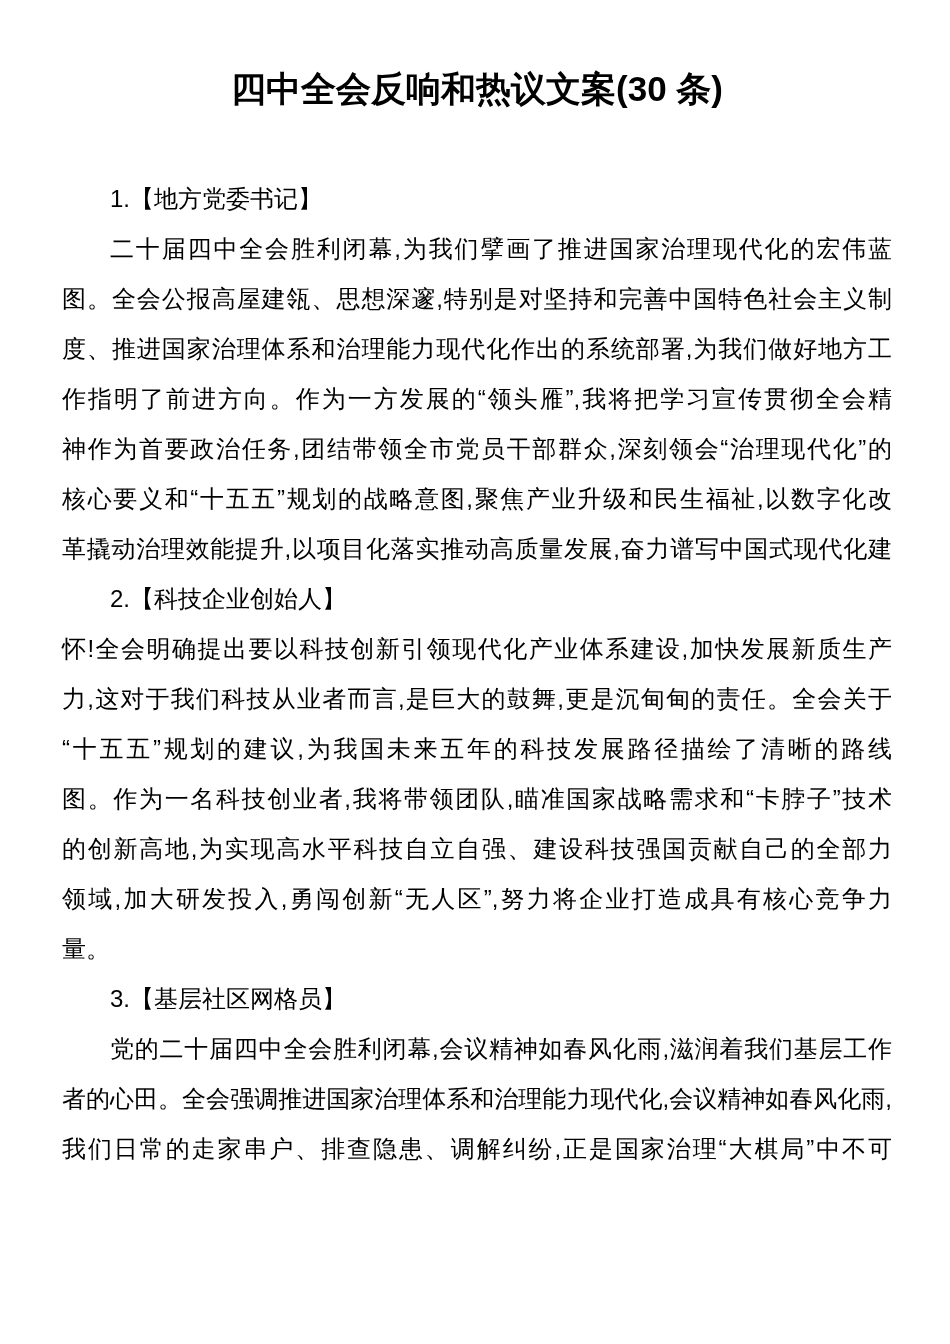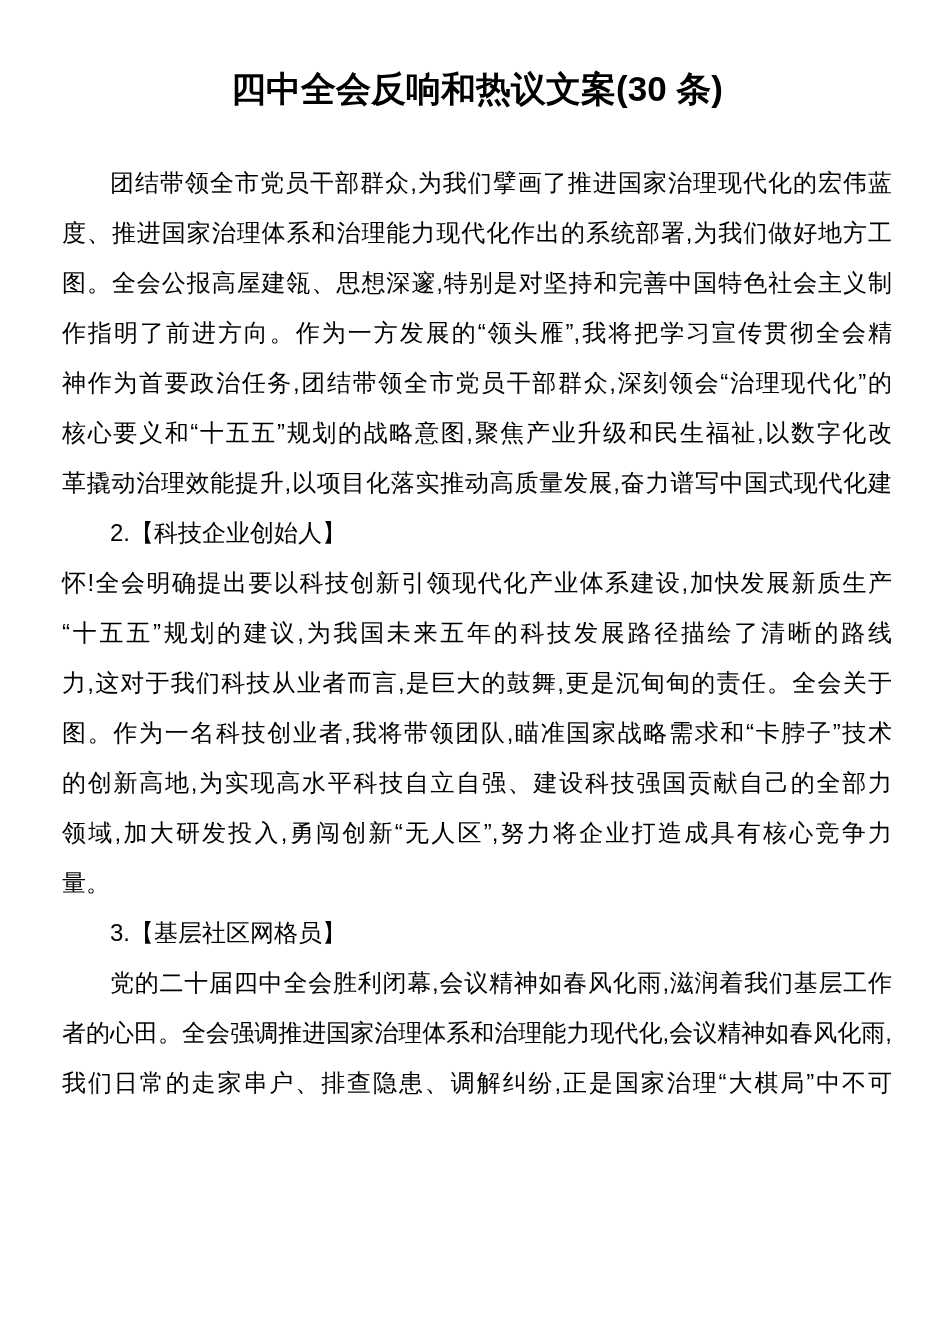--- a/index.html
+++ b/index.html
@@ -11,21 +11,21 @@
     width: 950px;
     height: 1344px;
     overflow: hidden;
     color: #000000;
     font-family: "Liberation Sans", sans-serif;
   }
   .doc {
     padding: 64px 58px 0 62px;
   }
   .title {
-    margin: 0 0 44px 0;
+    margin: 0 0 60px 0;
     font-size: 35px;
     line-height: 50px;
     font-weight: 700;
     text-align: center;
     white-space: nowrap;
   }
   .line {
     width: 830px;
     font-size: 24px;
     line-height: 50px;
@@ -44,33 +44,34 @@
   }
   section { margin: 0; padding: 0; }
 </style>
 </head>
 <body>
 
 <div class="doc">
   <h1 class="title">四中全会反响和热议文案(30 条)</h1>
   <div id="sections">
       <section>
-        <div class="line just indent">团结带领全市党员干部群众,为我们擘画了推进国家治理现代化的宏伟蓝</div>
+        <div class="line indent">1.【地方党委书记】</div>
+        <div class="line just indent">二十届四中全会胜利闭幕,为我们擘画了推进国家治理现代化的宏伟蓝</div>
+        <div class="line just">图。全会公报高屋建瓴、思想深邃,特别是对坚持和完善中国特色社会主义制</div>
         <div class="line just">度、推进国家治理体系和治理能力现代化作出的系统部署,为我们做好地方工</div>
-        <div class="line just">图。全会公报高屋建瓴、思想深邃,特别是对坚持和完善中国特色社会主义制</div>
         <div class="line just">作指明了前进方向。作为一方发展的“领头雁”,我将把学习宣传贯彻全会精</div>
         <div class="line just">神作为首要政治任务,团结带领全市党员干部群众,深刻领会“治理现代化”的</div>
         <div class="line just">核心要义和“十五五”规划的战略意图,聚焦产业升级和民生福祉,以数字化改</div>
         <div class="line just">革撬动治理效能提升,以项目化落实推动高质量发展,奋力谱写中国式现代化建</div>
       </section>
       <section>
         <div class="line indent">2.【科技企业创始人】</div>
         <div class="line just">怀!全会明确提出要以科技创新引领现代化产业体系建设,加快发展新质生产</div>
+        <div class="line just">力,这对于我们科技从业者而言,是巨大的鼓舞,更是沉甸甸的责任。全会关于</div>
         <div class="line just">“十五五”规划的建议,为我国未来五年的科技发展路径描绘了清晰的路线</div>
-        <div class="line just">力,这对于我们科技从业者而言,是巨大的鼓舞,更是沉甸甸的责任。全会关于</div>
         <div class="line just">图。作为一名科技创业者,我将带领团队,瞄准国家战略需求和“卡脖子”技术</div>
         <div class="line just">的创新高地,为实现高水平科技自立自强、建设科技强国贡献自己的全部力</div>
         <div class="line just">领域,加大研发投入,勇闯创新“无人区”,努力将企业打造成具有核心竞争力</div>
         <div class="line">量。</div>
       </section>
       <section>
         <div class="line indent">3.【基层社区网格员】</div>
         <div class="line just indent">党的二十届四中全会胜利闭幕,会议精神如春风化雨,滋润着我们基层工作</div>
         <div class="line just">者的心田。全会强调推进国家治理体系和治理能力现代化,会议精神如春风化雨,</div>
         <div class="line just">我们日常的走家串户、排查隐患、调解纠纷,正是国家治理“大棋局”中不可</div>

